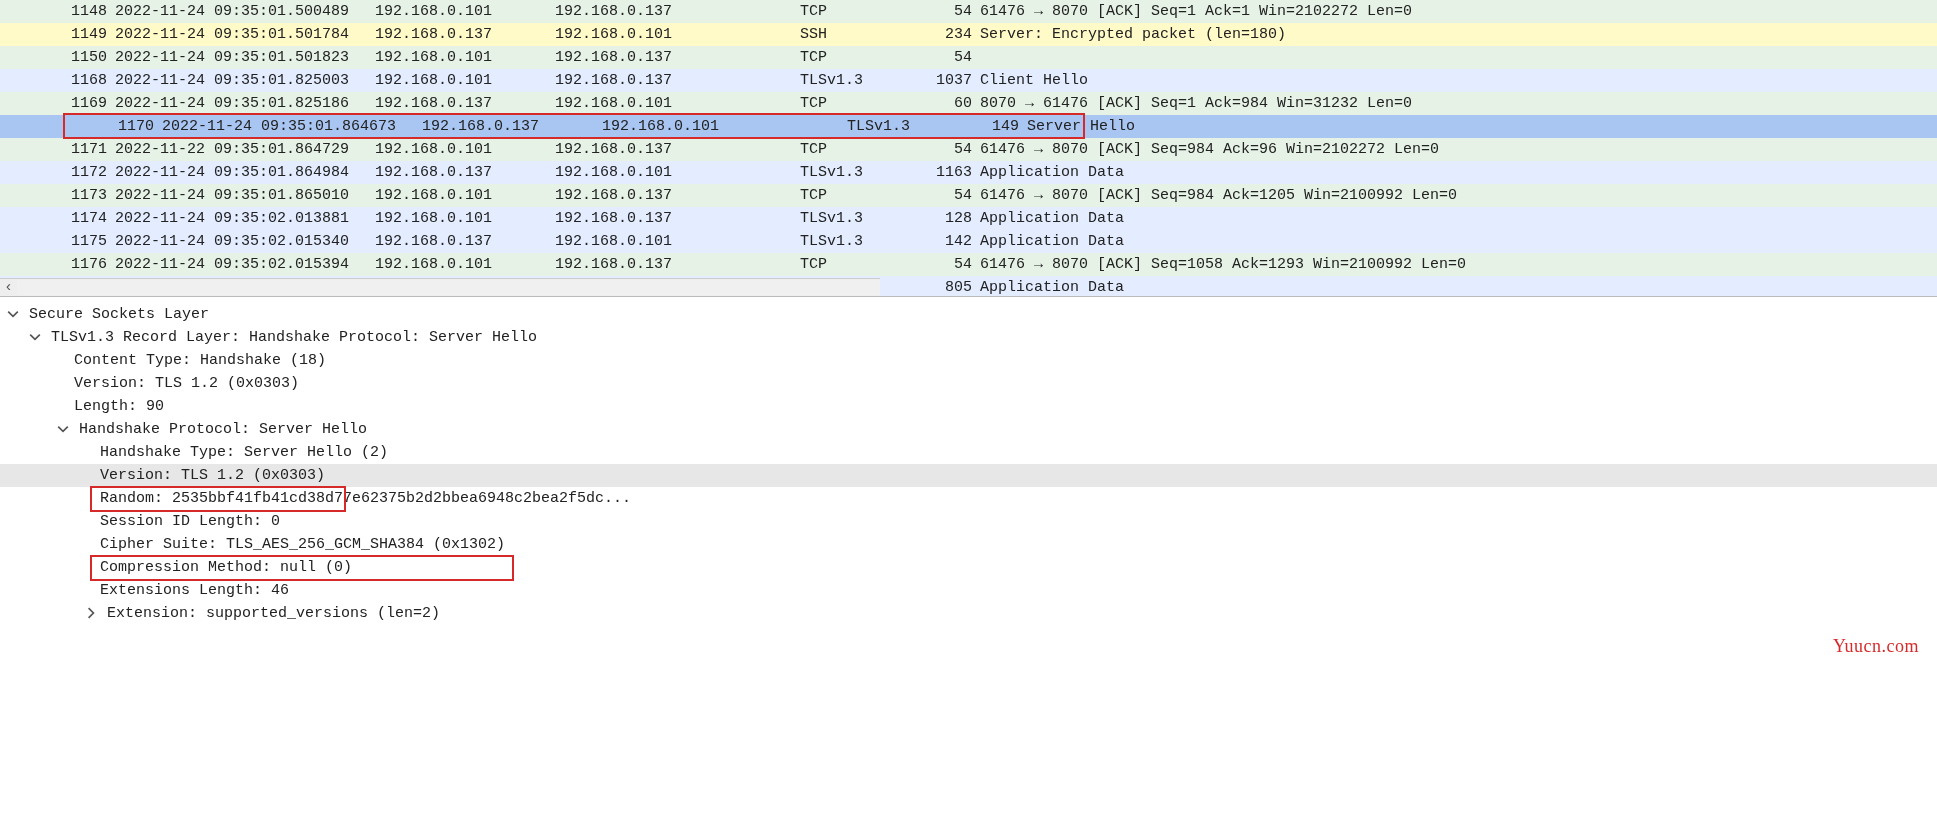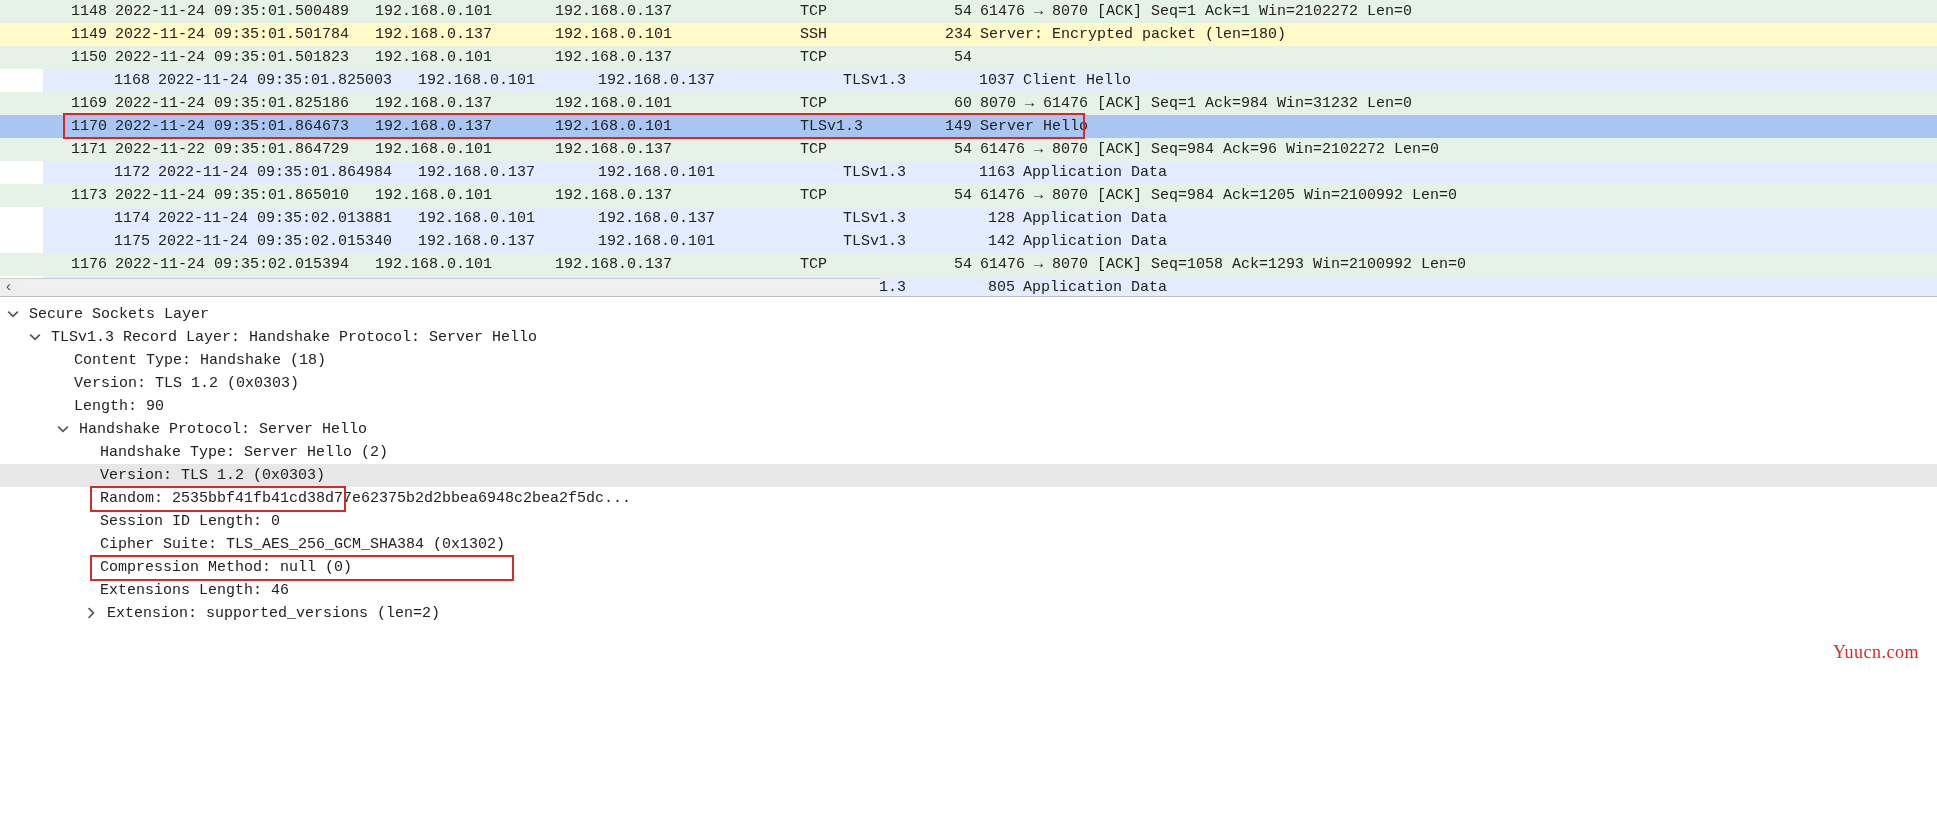--- a/index.html
+++ b/index.html
@@ -30,24 +30,24 @@
     white-space: nowrap;
     overflow: hidden;
   }
   .row .col-no   { text-align: right; padding-right: 8px; }
   .row .col-time { text-align: left; }
   .row .col-src  { text-align: left; }
   .row .col-dst  { text-align: left; }
   .row .col-proto{ text-align: left; }
   .row .col-len  { text-align: right; padding-right: 8px;}
   .row .col-info { text-align: left; }
-  .row-tls   { background: #e3edff; margin-left: 43px; }
+  .row-tls   { background: #e3edff; }
   .row-tcp   { background: #e6f2e6; }
   .row-ssh   { background: #fffac8; }
-  .row-selected { background: #a9c6f3 !important; }
+  .row-selected { background: #a9c6f3 !important; padding-left: 47px; }
   .sel-highlight {
     position: absolute;
     border: 2px solid #d62a2a;
     pointer-events: none;
   }
   .scroll-h {
     position: absolute;
     left: 0; bottom: 0;
     height: 17px;
     width: 880px;
@@ -84,21 +84,21 @@
   }
   .hl-line { background: #e7e7e7; }
   .redbox {
     position:absolute;
     border:2px solid #d62a2a;
     pointer-events:none;
   }
   .watermark {
     position:absolute;
     right: 18px;
-    bottom: 179px;
+    bottom: 185px;
     color:#d62a2a;
     font-family: "Times New Roman", serif;
     font-size: 18px;
     letter-spacing: 0.5px;
   }
   .svg-toggle { width:12px; height:12px; vertical-align:middle; }
 </style>
 </head>
 <body>
 

